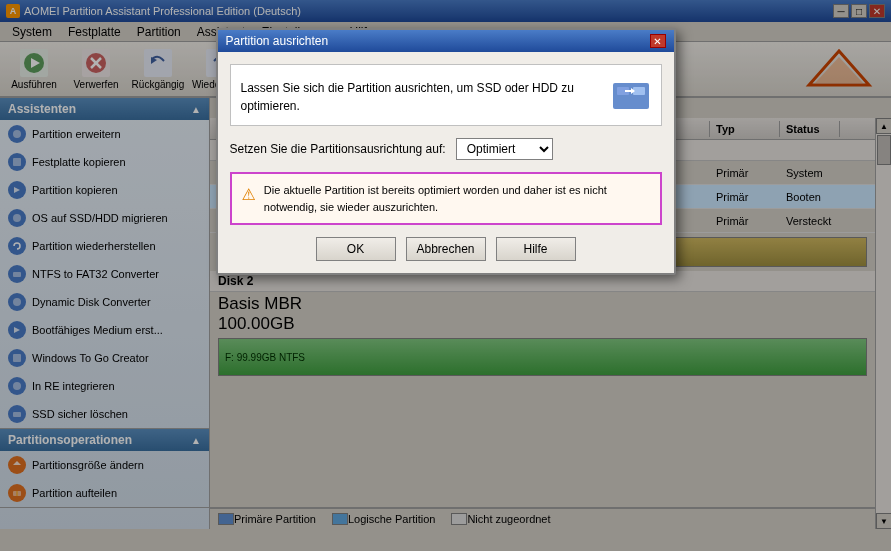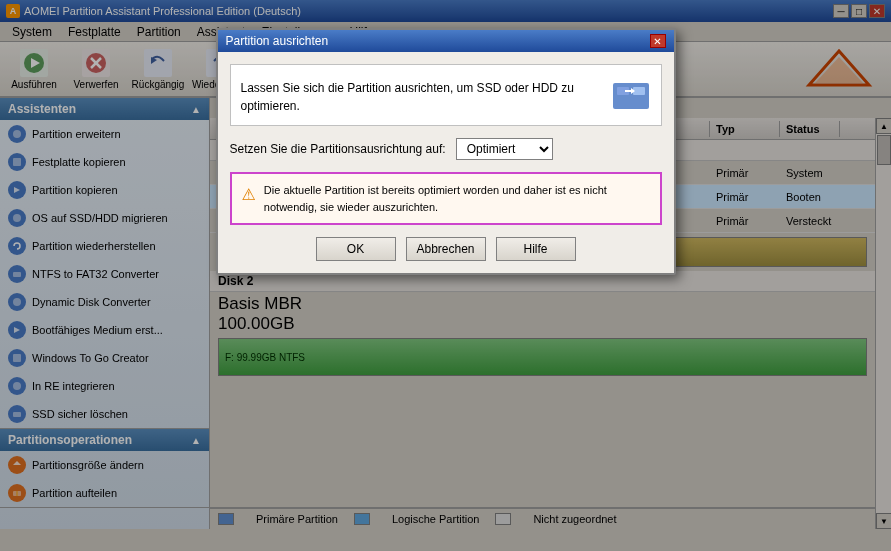--- a/index.html
+++ b/index.html
@@ -153,21 +153,21 @@
       display: flex;
       align-items: center;
       padding: 0 8px;
       gap: 16px;
       font-size: 11px;
       position: absolute;
       bottom: 0;
       left: 0;
       right: 0;
     }
-    .legend-item { display: flex; align-items: center; gap: 22px; }
+    .legend-item { display: flex; align-items: center; gap: 0; }
     .legend-box { width: 16px; height: 12px; border: 1px solid #808080; }
     .legend-primary { background: #6090d0; }
     .legend-logical { background: #60a8e0; }
     .legend-unalloc { background: #e0e0e0; }
 
     
     .overlay {
       position: absolute;
       top: 0; left: 0; right: 0; bottom: 0;
       background: rgba(0,0,0,0.3);

